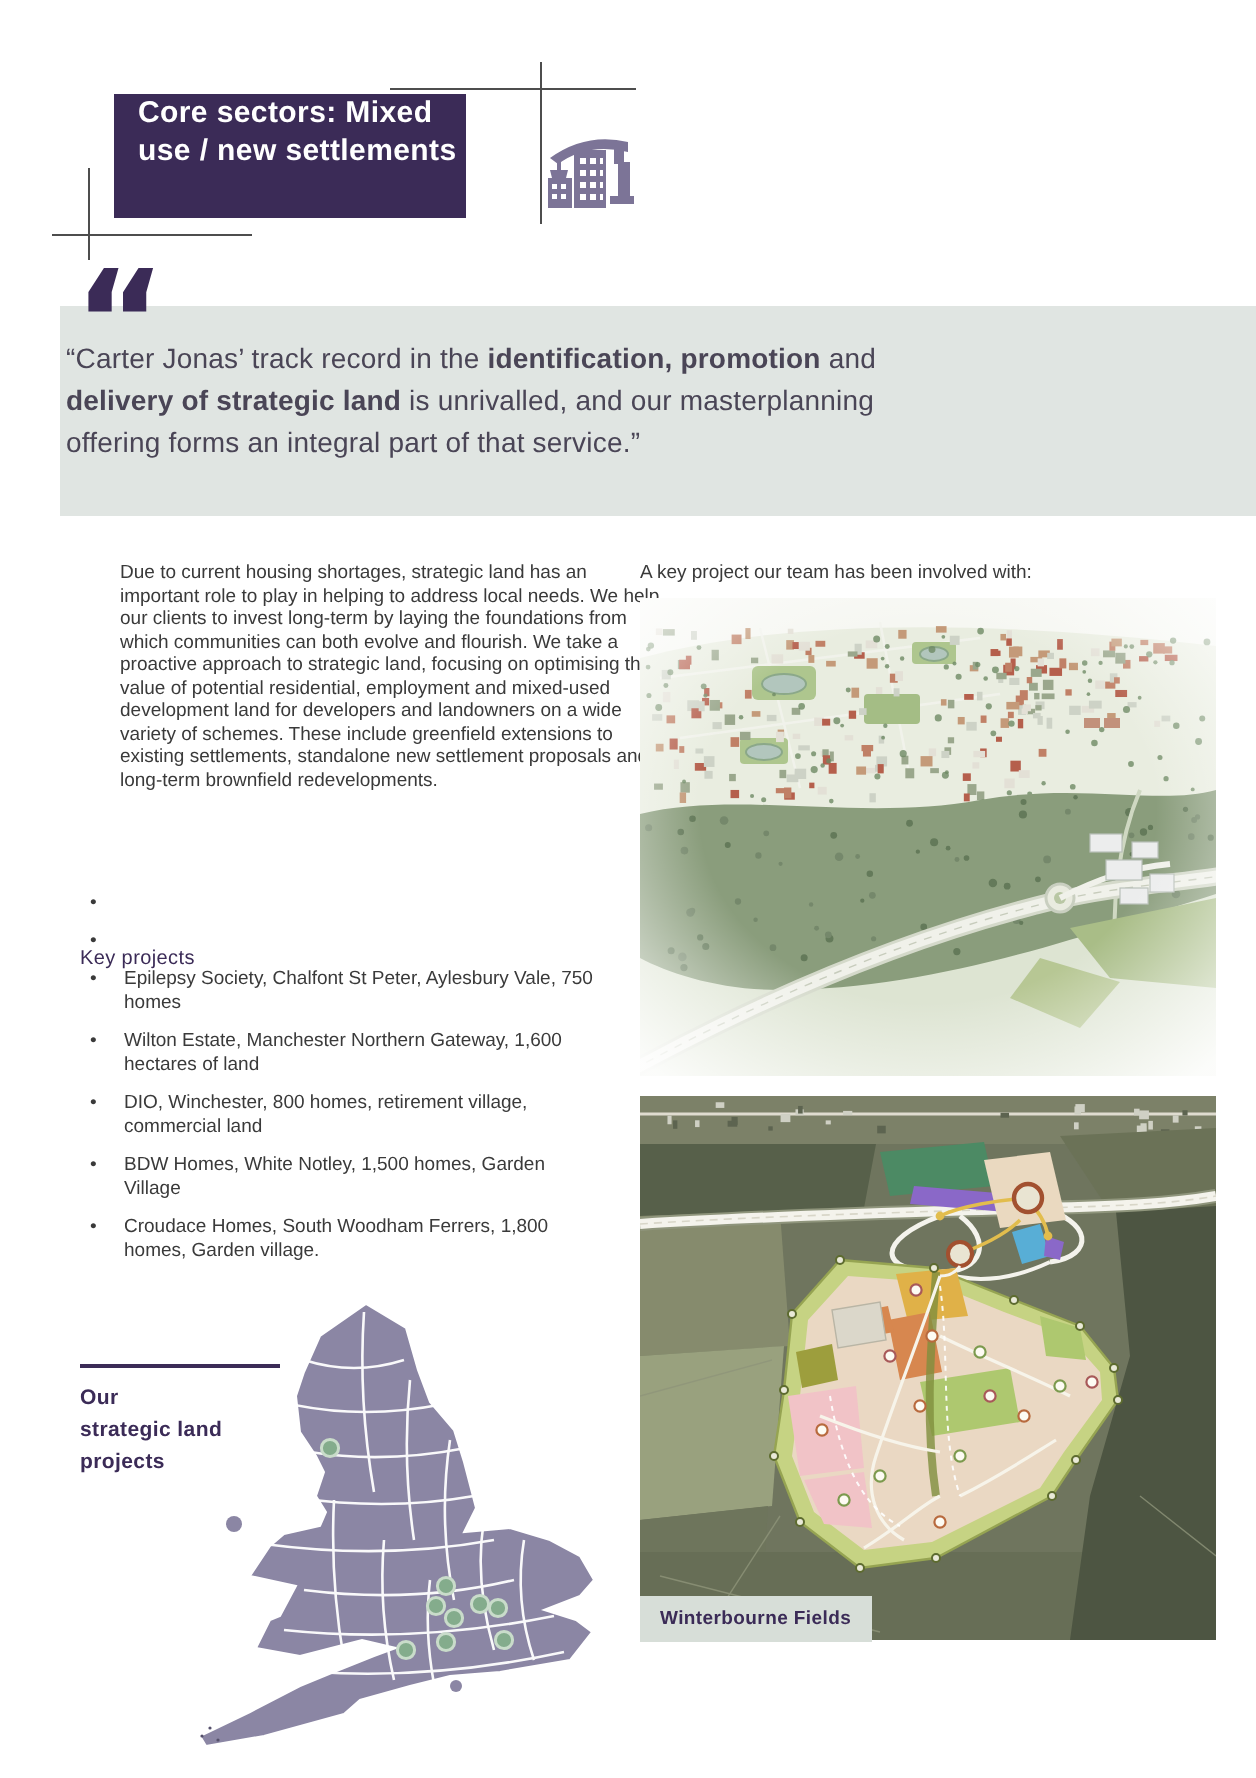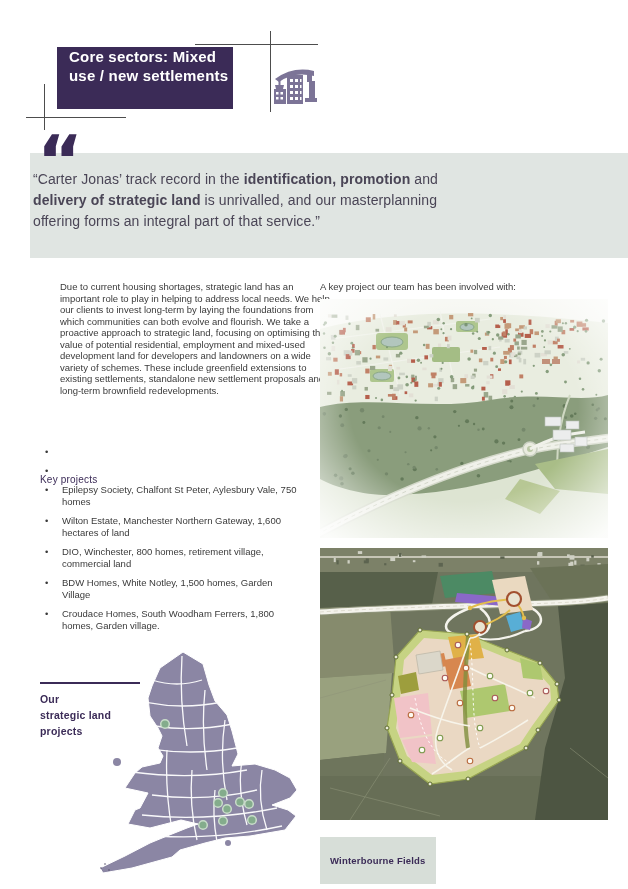--- a/index.html
+++ b/index.html
@@ -26,22 +26,22 @@
   .bullet .btext{width:240px;}
   
   .map-rule{position:absolute;left:40px;top:682px;width:100px;height:1.5px;background:var(--accent,#3b2b57);}
   .map-label{position:absolute;left:40px;top:691px;font-size:10.5px;font-weight:700;line-height:16px;
              color:var(--accent,#3b2b57);letter-spacing:.2px;}
   .map-wrap{position:absolute;left:97px;top:650px;width:200px;height:225px;}
   
   .rc-head{position:absolute;left:320px;top:281px;font-size:9.5px;color:#3a3a3a;}
   .img1{position:absolute;left:320px;top:299px;width:288px;height:239px;}
   .img2{position:absolute;left:320px;top:548px;width:288px;height:272px;}
-  .caption{position:absolute;left:320px;top:837px;background:var(--caption-bg,#d7ded8);
-           color:var(--accent,#3b2b57);font-weight:700;font-size:9.5px;padding:18px 10px;letter-spacing:.2px;}
+  .caption{position:absolute;left:320px;top:798px;background:var(--caption-bg,#d7ded8);
+           color:var(--accent,#3b2b57);font-weight:700;font-size:9.5px;padding:6px 10px;letter-spacing:.2px;}
 </style>
 </head>
 <body>
 
 <div class="page">
 
   <div class="cropline" style="left:195px;top:44px;width:123px;height:1px"></div>
   <div class="cropline" style="left:270px;top:31px;width:1px;height:81px"></div>
   <div class="cropline" style="left:44px;top:84px;width:1px;height:46px"></div>
   <div class="cropline" style="left:26px;top:117px;width:100px;height:1px"></div>

